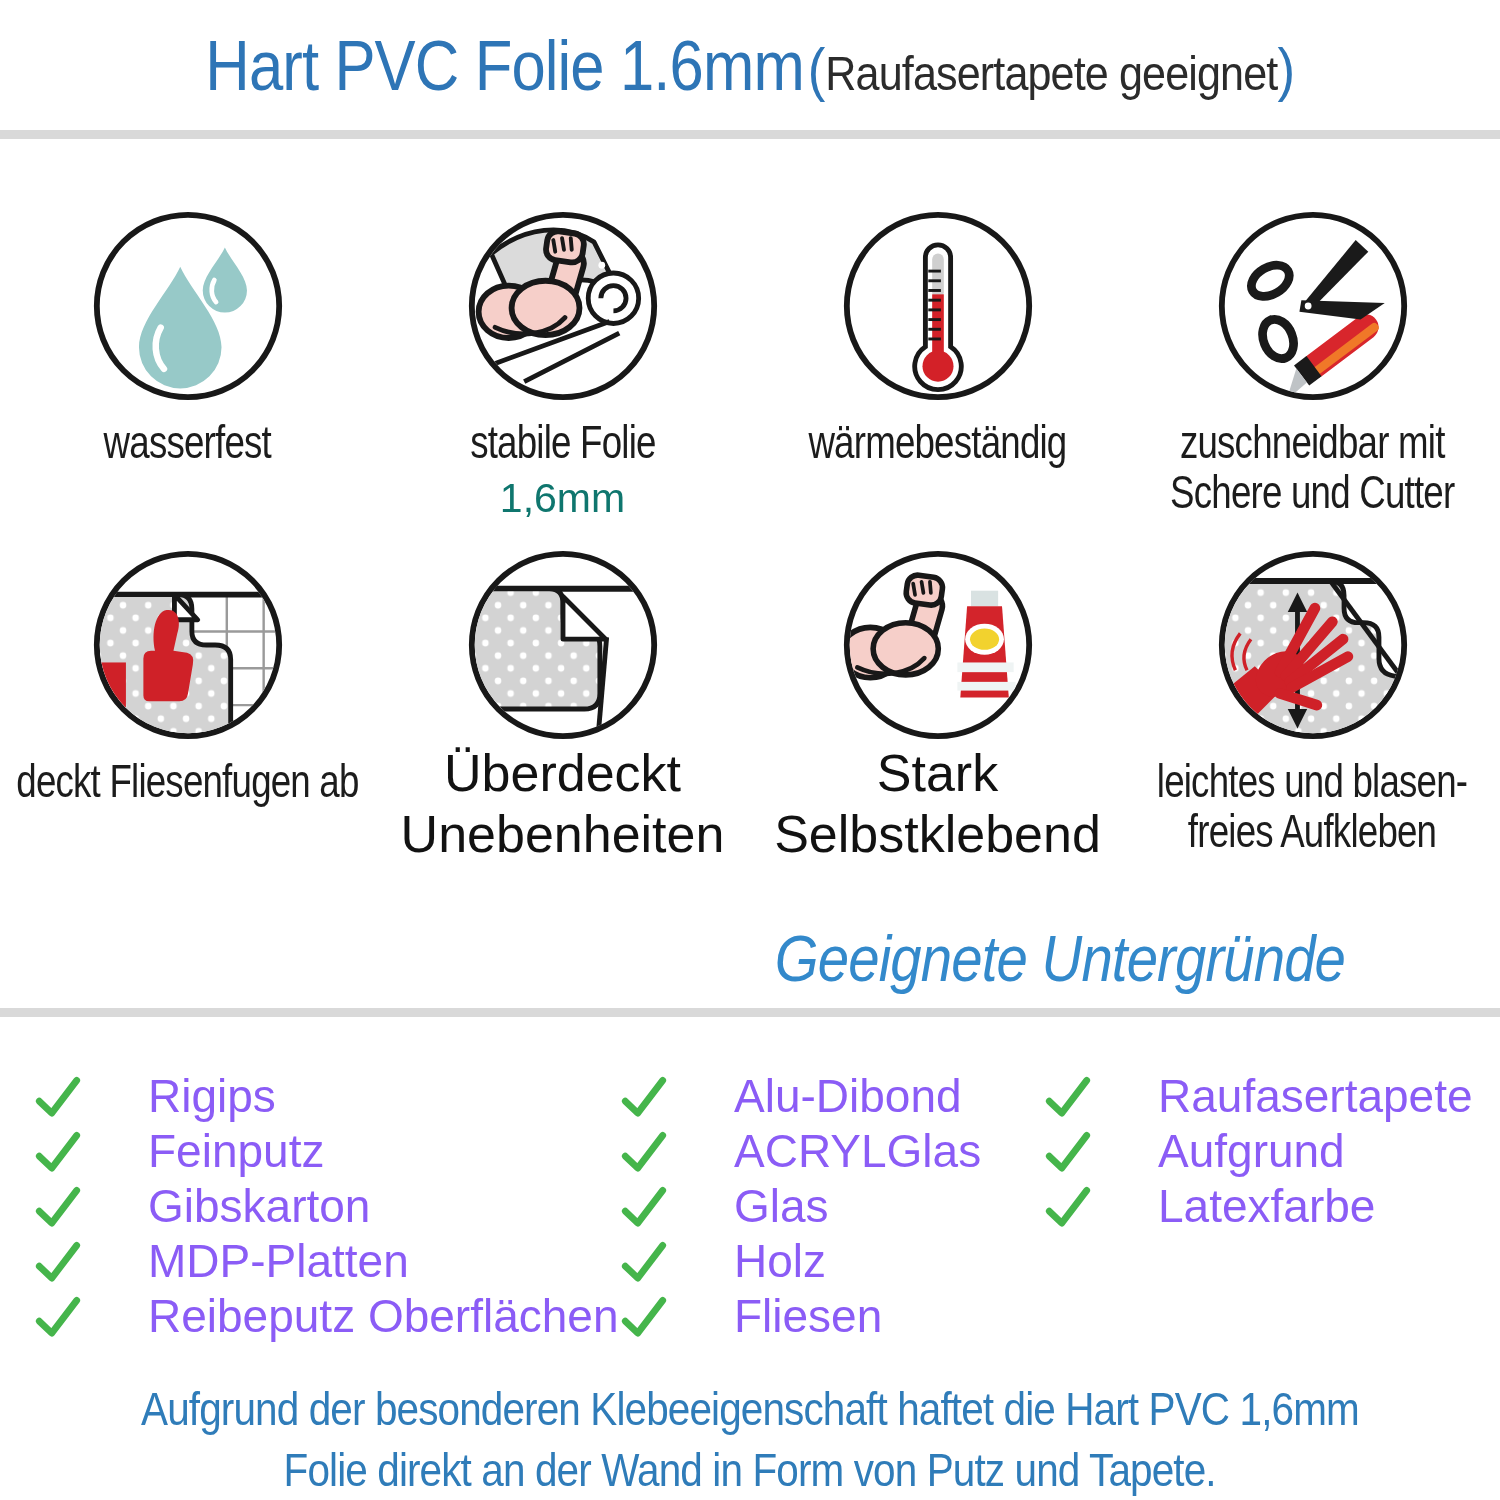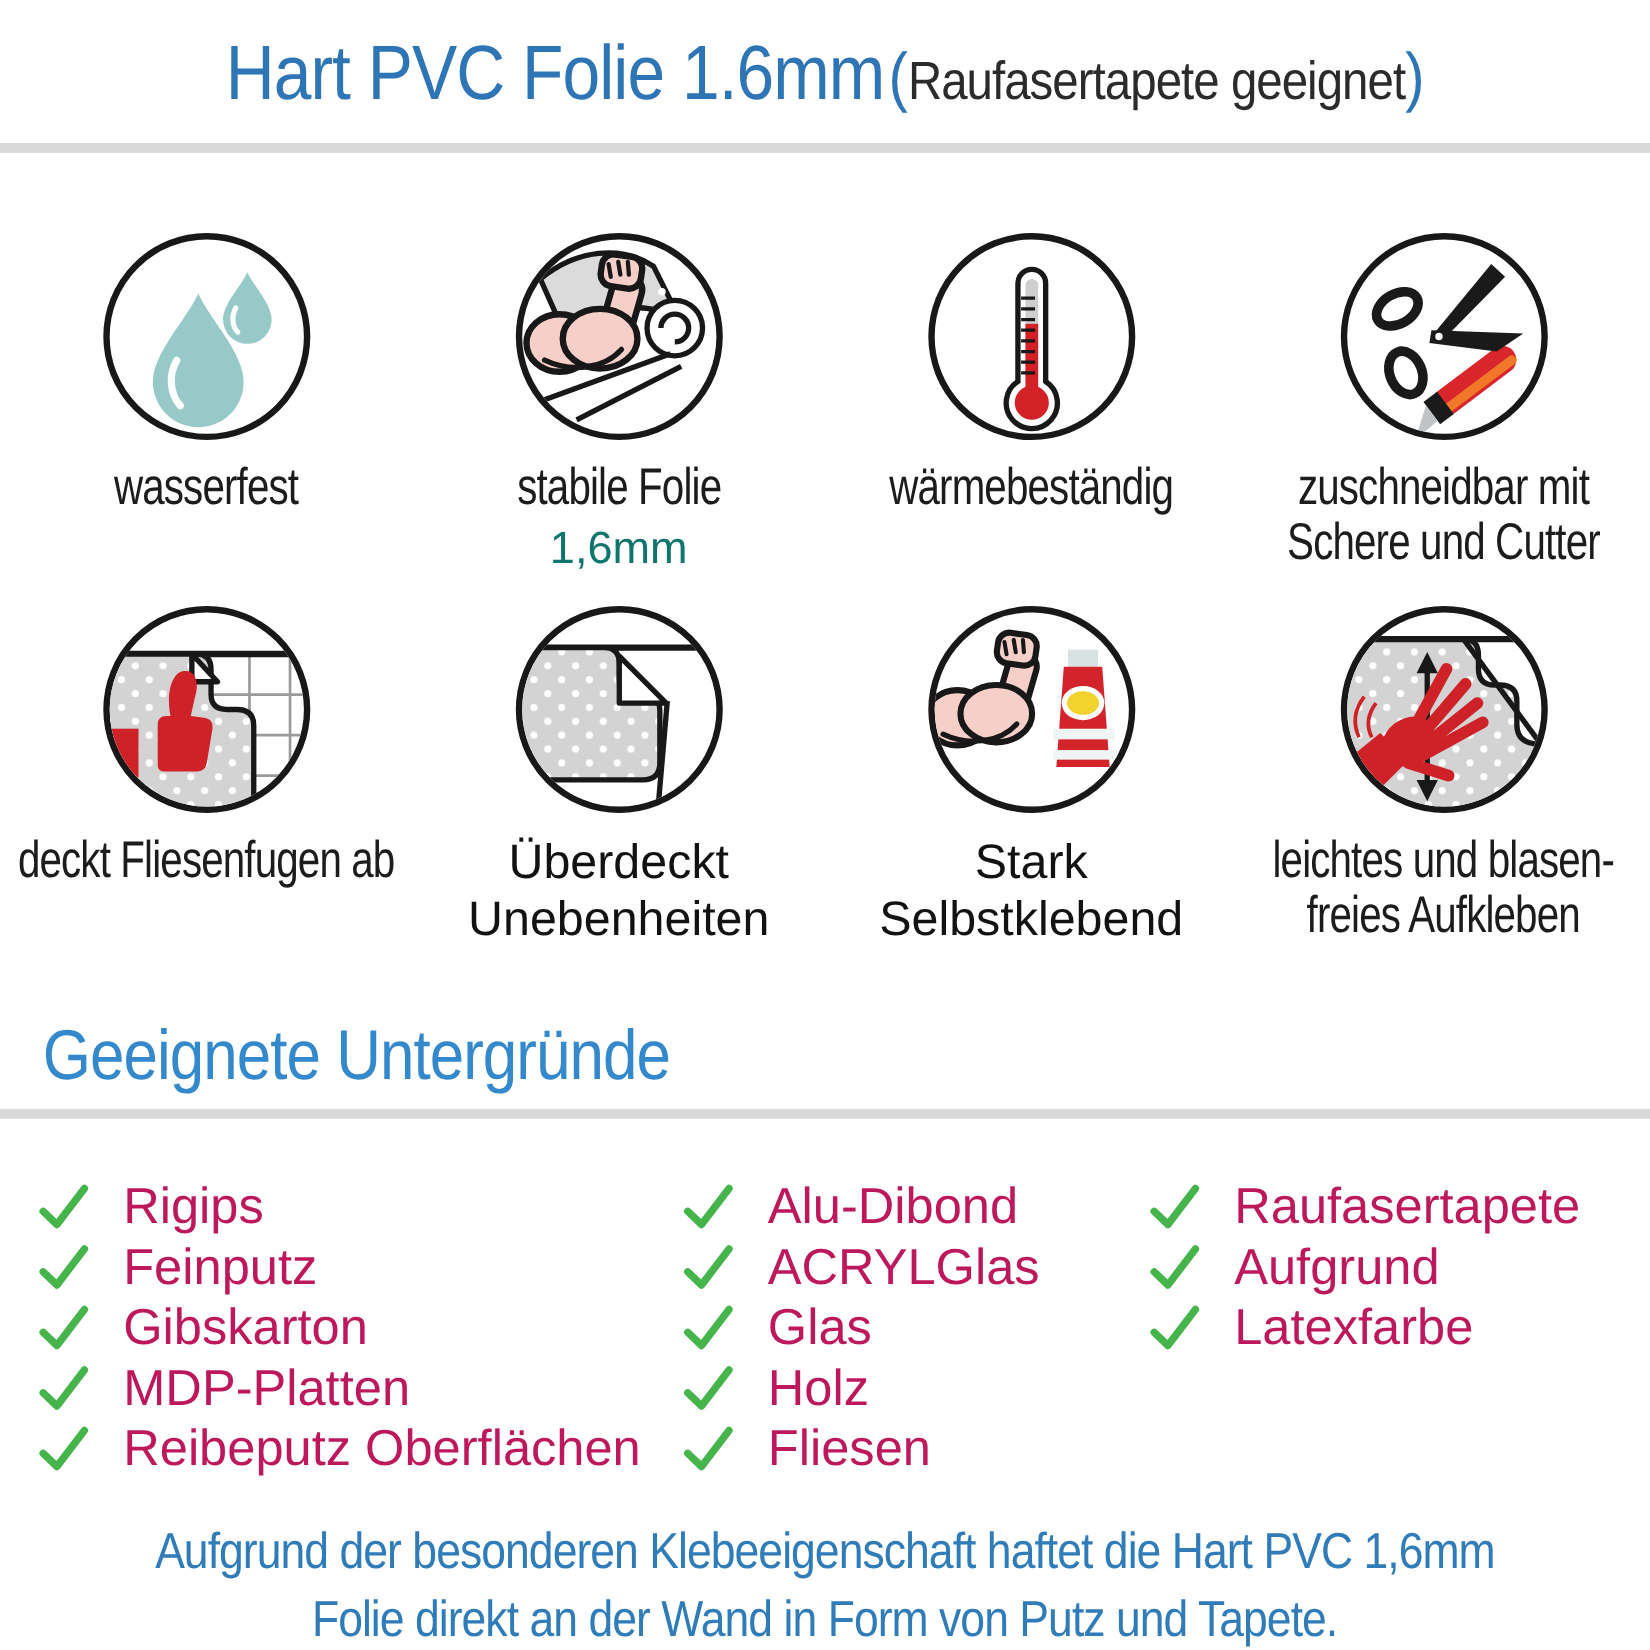--- a/index.html
+++ b/index.html
@@ -21,35 +21,35 @@
     display:grid; grid-template-columns:repeat(4,375px); grid-template-rows:339px auto;
   }
   .feature { display:flex; flex-direction:column; align-items:center; }
   .fcircle { width:194px; height:194px; flex:0 0 auto; }
   .cap {
     margin-top:14px; text-align:center; font-size:47px; line-height:1.06;
     color:#1C1C1C; transform:scaleX(0.78); transform-origin:center top;
   }
   .cap .capline { display:block; white-space:nowrap; letter-spacing:-1px; }
   .cap-geo {
-    margin-top:16px; text-align:center; font-size:44px; line-height:1.18; color:#121212;
+    margin-top:1px; text-align:center; font-size:52px; line-height:1.18; color:#121212;
   }
   .cap-geo .capline { display:block; white-space:nowrap; }
   .cap-note { margin-top:8px; text-align:center; font-size:41px; color:#0f766e; }
   
-  .surf-heading { position:absolute; top:922px; left:0; width:1384px; text-align:left; white-space:nowrap; }
+  .surf-heading { position:absolute; top:922px; left:0; width:1384px; text-align:right; white-space:nowrap;font-style:italic; }
   .surf-heading-inner { display:inline-block; transform:scaleX(0.88); transform-origin:center;
     color:#3389CB; font-size:64px; letter-spacing:-1px; }
   .surf-col { position:absolute; top:1068px; }
   .surf-col.c1 { left:32px; }
   .surf-col.c2 { left:618px; }
   .surf-col.c3 { left:1042px; }
   .surf-row { height:55px; display:flex; align-items:center; gap:28px; }
   .surf-row .chk { width:52px; height:52px; flex:0 0 auto; }
-  .surf-label { font-size:46px; color:#be185d; white-space:nowrap; }
+  .surf-label { font-size:46px; color:#8b5cf6; white-space:nowrap;margin-left:36px; }
   
   .footer { position:absolute; top:1384px; left:0; width:1500px; text-align:center; }
   .footer-line { line-height:51px; white-space:nowrap; }
   .footer-line span { display:inline-block; transform:scaleX(0.88); transform-origin:center;
     color:#2F7CB9; font-size:46px; letter-spacing:-1px; }
 </style>
 </head>
 <body>
 
 <div class="page">

